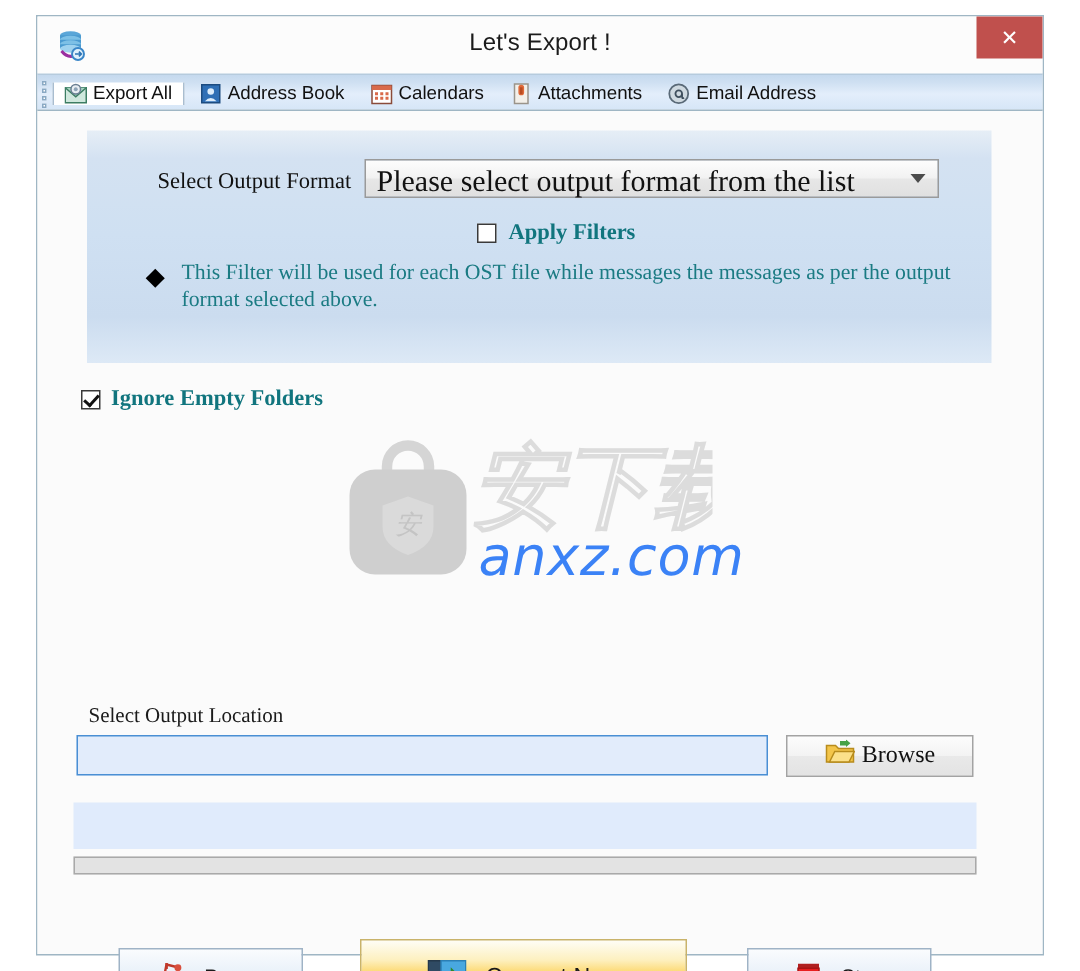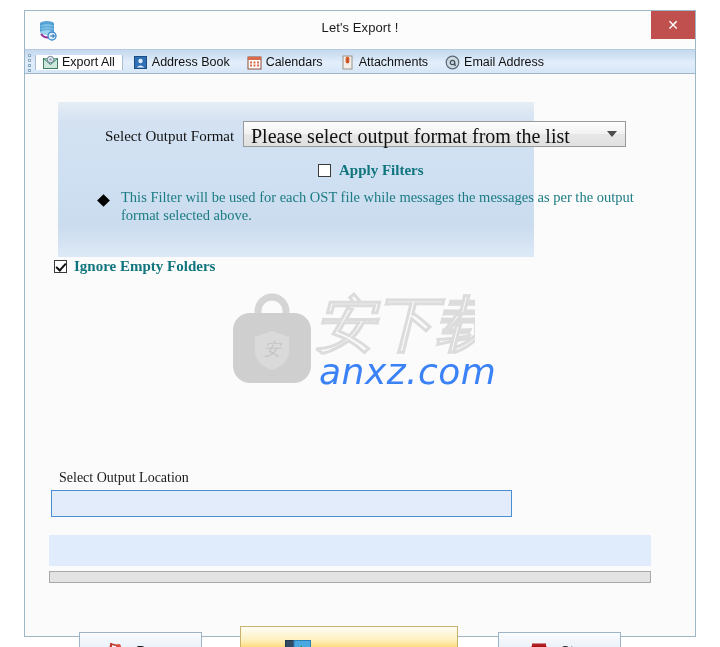--- a/index.html
+++ b/index.html
@@ -40,21 +40,21 @@
     width: 22px;
     height: 22px;
   }
   #window-title {
     position: absolute;
     left: 0;
     right: 0;
     top: 9px;
     text-align: center;
     font-family: "Liberation Sans", sans-serif;
-    font-size: 13px;
+    font-size: 16px;
     color: #1b1b1b;
     letter-spacing: 0.1px;
   }
   #close-button {
     position: absolute;
     right: 0px;
     top: 0px;
     width: 44px;
     height: 28px;
     background: #c0504d;
@@ -135,22 +135,22 @@
   #content {
     position: relative;
     height: 562px;
     background: #fbfbfb;
   }
 
   
   #filter-panel {
     position: absolute;
     left: 33px;
-    top: 28px;
-    width: 476px;
+    top: 13px;
+    width: 603px;
     height: 155px;
     background: linear-gradient(to bottom,
                 #e6eef6 0%,
                 #d4e2f2 12%,
                 #cfe0f2 45%,
                 #cbdcef 80%,
                 #dde9f6 100%);
     box-sizing: border-box;
   }
   #format-label {
@@ -559,20 +559,31 @@
         <svg viewBox="0 0 160 72" width="160" height="72">
           <text x="0" y="58" font-family="'DejaVu Sans', sans-serif" font-size="60" fill="none" stroke="#dcdcdc" stroke-width="3">安下载</text>
         </svg>
       </div>
       <div id="wm-url">anxz.com</div>
     </div>
 
     <div id="output-label">Select Output Location</div>
     <input id="output-input" type="text" value="" style="">
 
+    <div id="browse-button">
+      <span>
+        <svg viewBox="0 0 20 17" width="20" height="17">
+          <path d="M1 4 h6 l2 2 h10 v9 H1 z" fill="#f2c košice"></path>
+          <path d="M1 4 h6 l2 2 h10 v9 H1 z" fill="#f3c54a" stroke="#b88c1d" stroke-width="1"></path>
+          <path d="M3 15 l3.5 -7 h13 l-3.5 7 z" fill="#fbe08a" stroke="#b88c1d" stroke-width="1"></path>
+          <path d="M10 1 l4 0 0 -1 3 2.5 -3 2.5 0 -1 -4 0 z" fill="#46a246"></path>
+        </svg>
+      </span>
+      <span id="browse-label">Browse</span>
+    </div>
 
     <div id="status-box"></div>
     <div id="progress-bar">
       <div id="progress-fill" style="width: 0%;"></div>
     </div>
 
     <div class="btn" id="pause-button">
       <span>
         <svg viewBox="0 0 18 18" width="18" height="18">
           <path d="M4 14 L6 4 L14 6" stroke="#c0392b" stroke-width="1.6" fill="none"></path>

